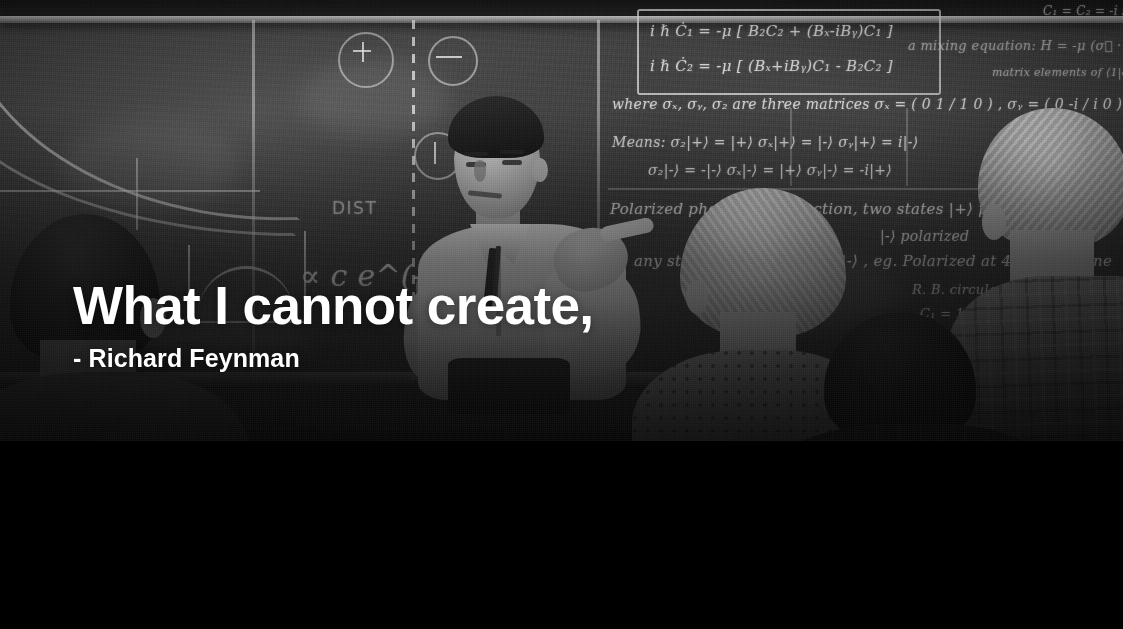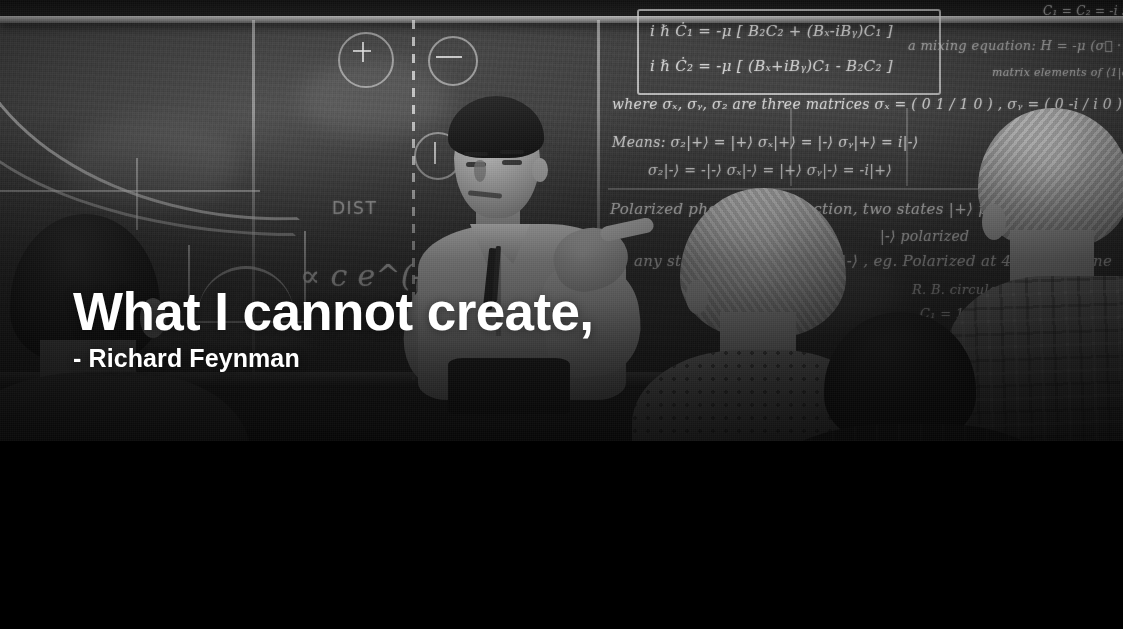--- a/index.html
+++ b/index.html
@@ -280,21 +280,21 @@
   .quote-line{
     color:#ffffff;
     font-size:53px;
     font-weight:bold;
     line-height:60px;
     letter-spacing:-.6px;
     white-space:nowrap;
     text-shadow:0 1px 10px rgba(0,0,0,.42);
   }
   #quote-attribution{
-    margin-top:2px;
+    margin-top:8px;
     color:#ffffff;
     font-size:25px;
     font-weight:bold;
     letter-spacing:.1px;
     white-space:nowrap;
     text-shadow:0 1px 8px rgba(0,0,0,.45);
   }
 </style>
 </head>
 <body>

